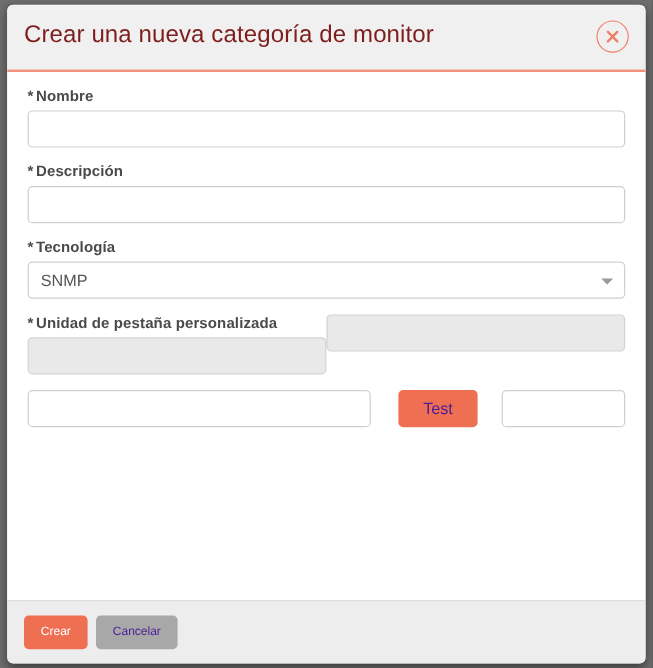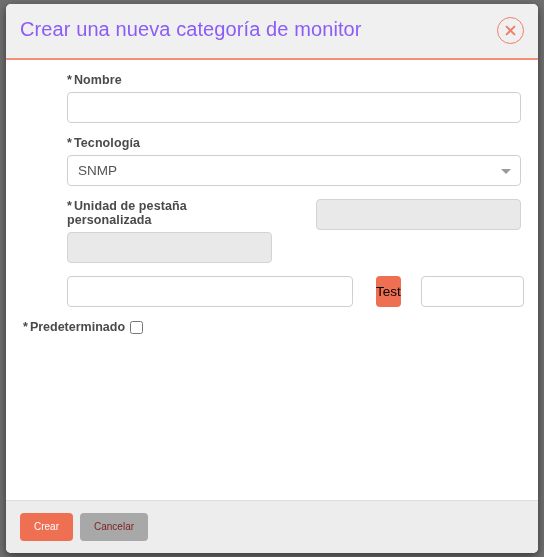--- a/index.html
+++ b/index.html
@@ -46,21 +46,21 @@
     flex: 0 0 56px;
     background: #f0f0f0;
     border-bottom: 2px solid #f2907b;
     box-sizing: border-box;
   }
   .modal-title {
     position: absolute;
     left: 14px;
     top: 14px;
     font-size: 20px;
-    color: #8b5cf6;
+    color: #7f1d1d;
     font-weight: 400;
     letter-spacing: .1px;
     white-space: nowrap;
   }
   .close-btn {
     position: absolute;
     right: 14px;
     top: 13px;
     width: 27px;
     height: 27px;
@@ -79,21 +79,21 @@
     box-sizing: border-box;
   }
   
   .modal-body {
     flex: 1 1 auto;
     padding: 13px 17px 0 17px;
     box-sizing: border-box;
     background: #fff;
     position: relative;
   }
-  .field { margin-bottom: 13px; margin-left: 44px; }
+  .field { margin-bottom: 13px; }
   .field-label {
     display: block;
     font-size: 12.5px;
     font-weight: bold;
     color: #4a4a4a;
     margin-bottom: 5px;
     letter-spacing: .1px;
   }
   .req {
     font-weight: bold;
@@ -174,21 +174,21 @@
     gap: 0;
   }
   .oid-input { width: 286px; flex: 0 0 286px; }
   .test-btn {
     margin-left: 23px;
     width: 70px;
     height: 31px;
     background: #ef6f52;
     border: none;
     border-radius: 4px;
-    color: #000000;
+    color: #4c1d95;
     font-size: 13.5px;
     font-family: "Liberation Sans", sans-serif;
     cursor: pointer;
     line-height: 31px;
     padding: 0;
   }
   .result-input {
     margin-left: 20px;
     width: 103px;
     flex: 0 0 103px;
@@ -228,21 +228,21 @@
     border-radius: 4px;
     height: 28px;
     font-size: 10px;
     font-family: "Liberation Sans", sans-serif;
     color: #fff;
     cursor: pointer;
     padding: 0 14px;
     line-height: 28px;
   }
   .btn-primary { background: #ef6f52; }
-  .btn-secondary { background: #a8a8a8; color: #7f1d1d; }
+  .btn-secondary { background: #a8a8a8; color: #4c1d95; }
 </style>
 </head>
 <body>
 
 <div class="backdrop"></div>
 <div class="backdrop-grey"></div>
 
 <div class="modal">
 
   <div class="modal-header">
@@ -256,20 +256,26 @@
 
   <div class="modal-body">
 
     <div class="field">
       <label class="field-label">
         <span class="req">*</span><span>Nombre</span>
       </label>
       <input class="text-input" type="text" placeholder="" style="">
     </div>
 
+    <div class="field">
+      <label class="field-label">
+        <span class="req">*</span><span>Descripción</span>
+      </label>
+      <input class="text-input" type="text" placeholder="" style="">
+    </div>
 
     <div class="row2">
       <div class="col field">
         <label class="field-label">
           <span class="req">*</span><span>Tecnología</span>
         </label>
         <div class="fancy-select">
           <span>SNMP</span>
           <span class="caret"></span>
         </div>
@@ -290,26 +296,20 @@
 
 
     <div class="field">
       <div class="oid-row">
         <input class="text-input oid-input" type="text" placeholder="" style="">
         <button class="test-btn">Test</button>
         <input class="text-input result-input" type="text" placeholder="" style="">
       </div>
     </div>
 
-    <div class="check-row">
-      <span class="check-label">
-        <span class="req">*</span><span>Predeterminado</span>
-      </span>
-      <input class="check-box" type="checkbox" style="">
-    </div>
 
   </div>
 
   <div class="modal-footer">
     <button class="btn btn-primary">Crear</button>
     <button class="btn btn-secondary">Cancelar</button>
   </div>
 
 </div>
 

